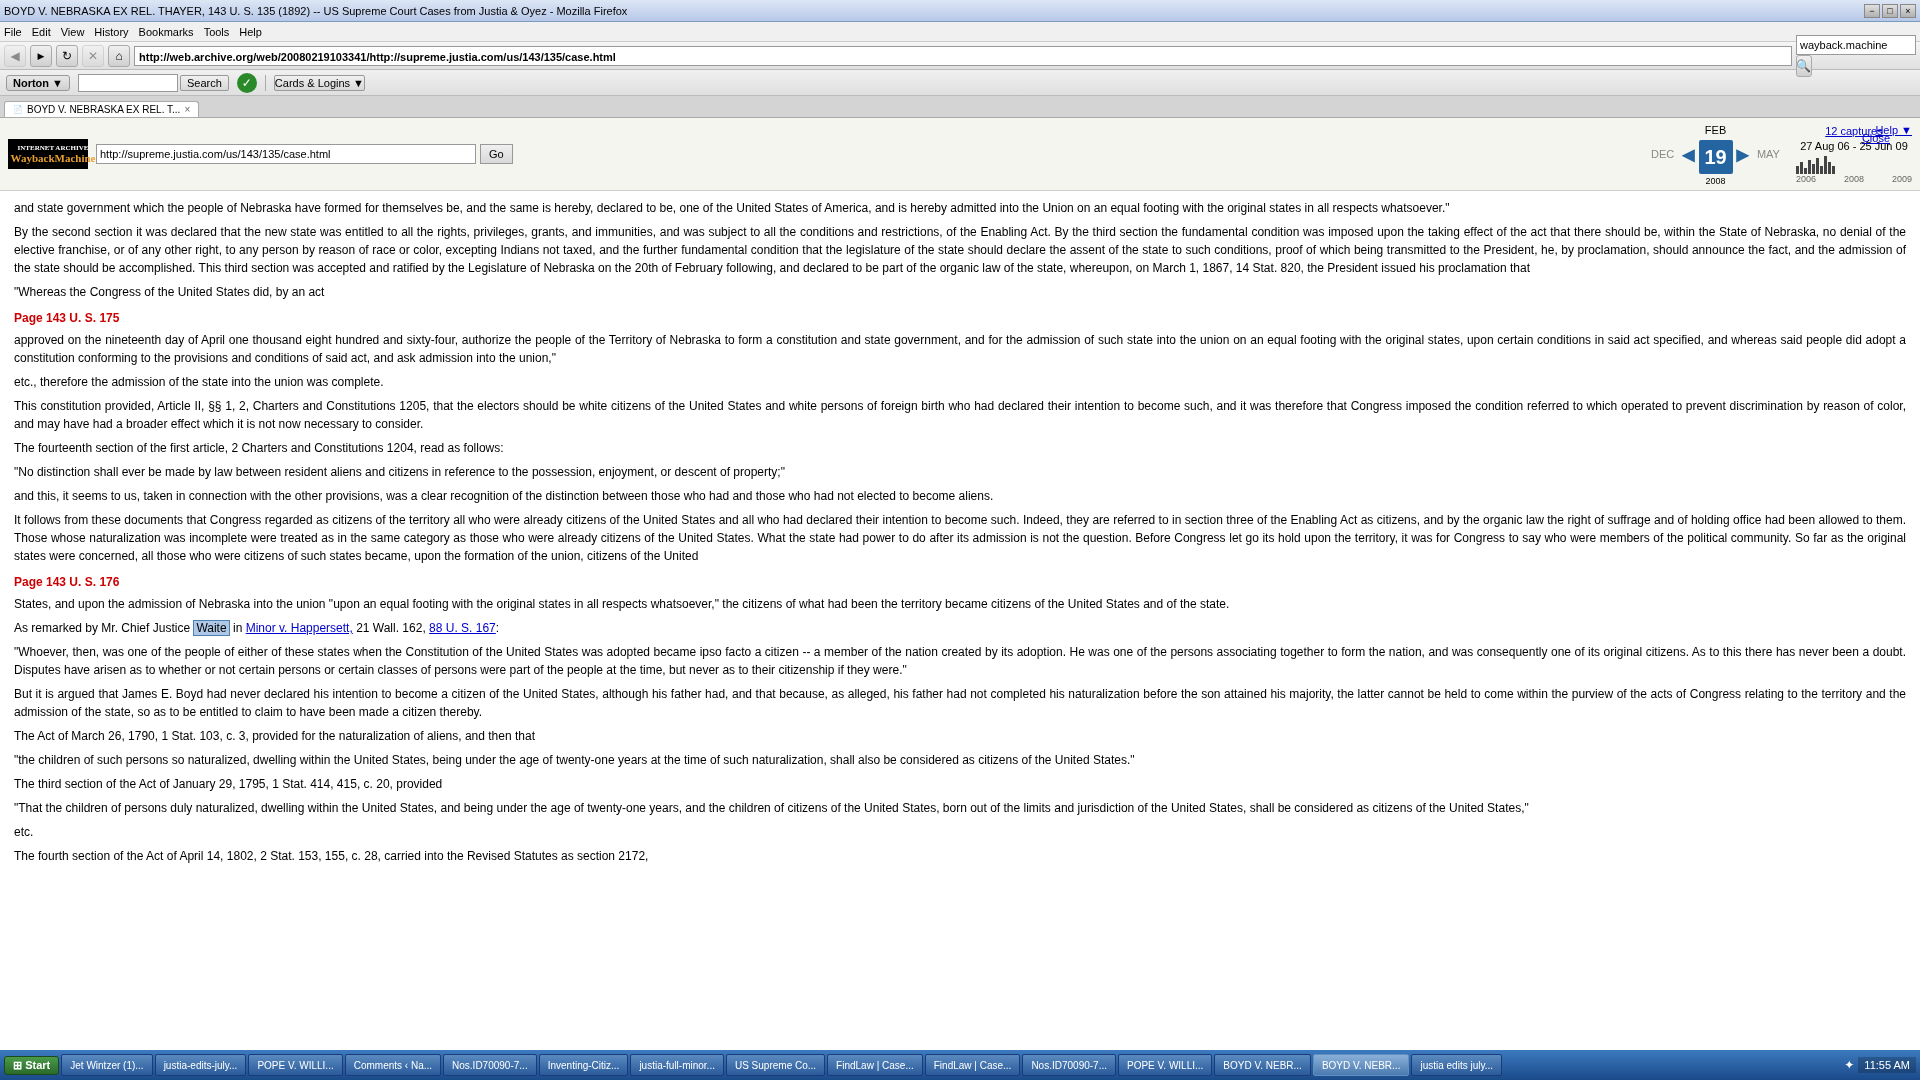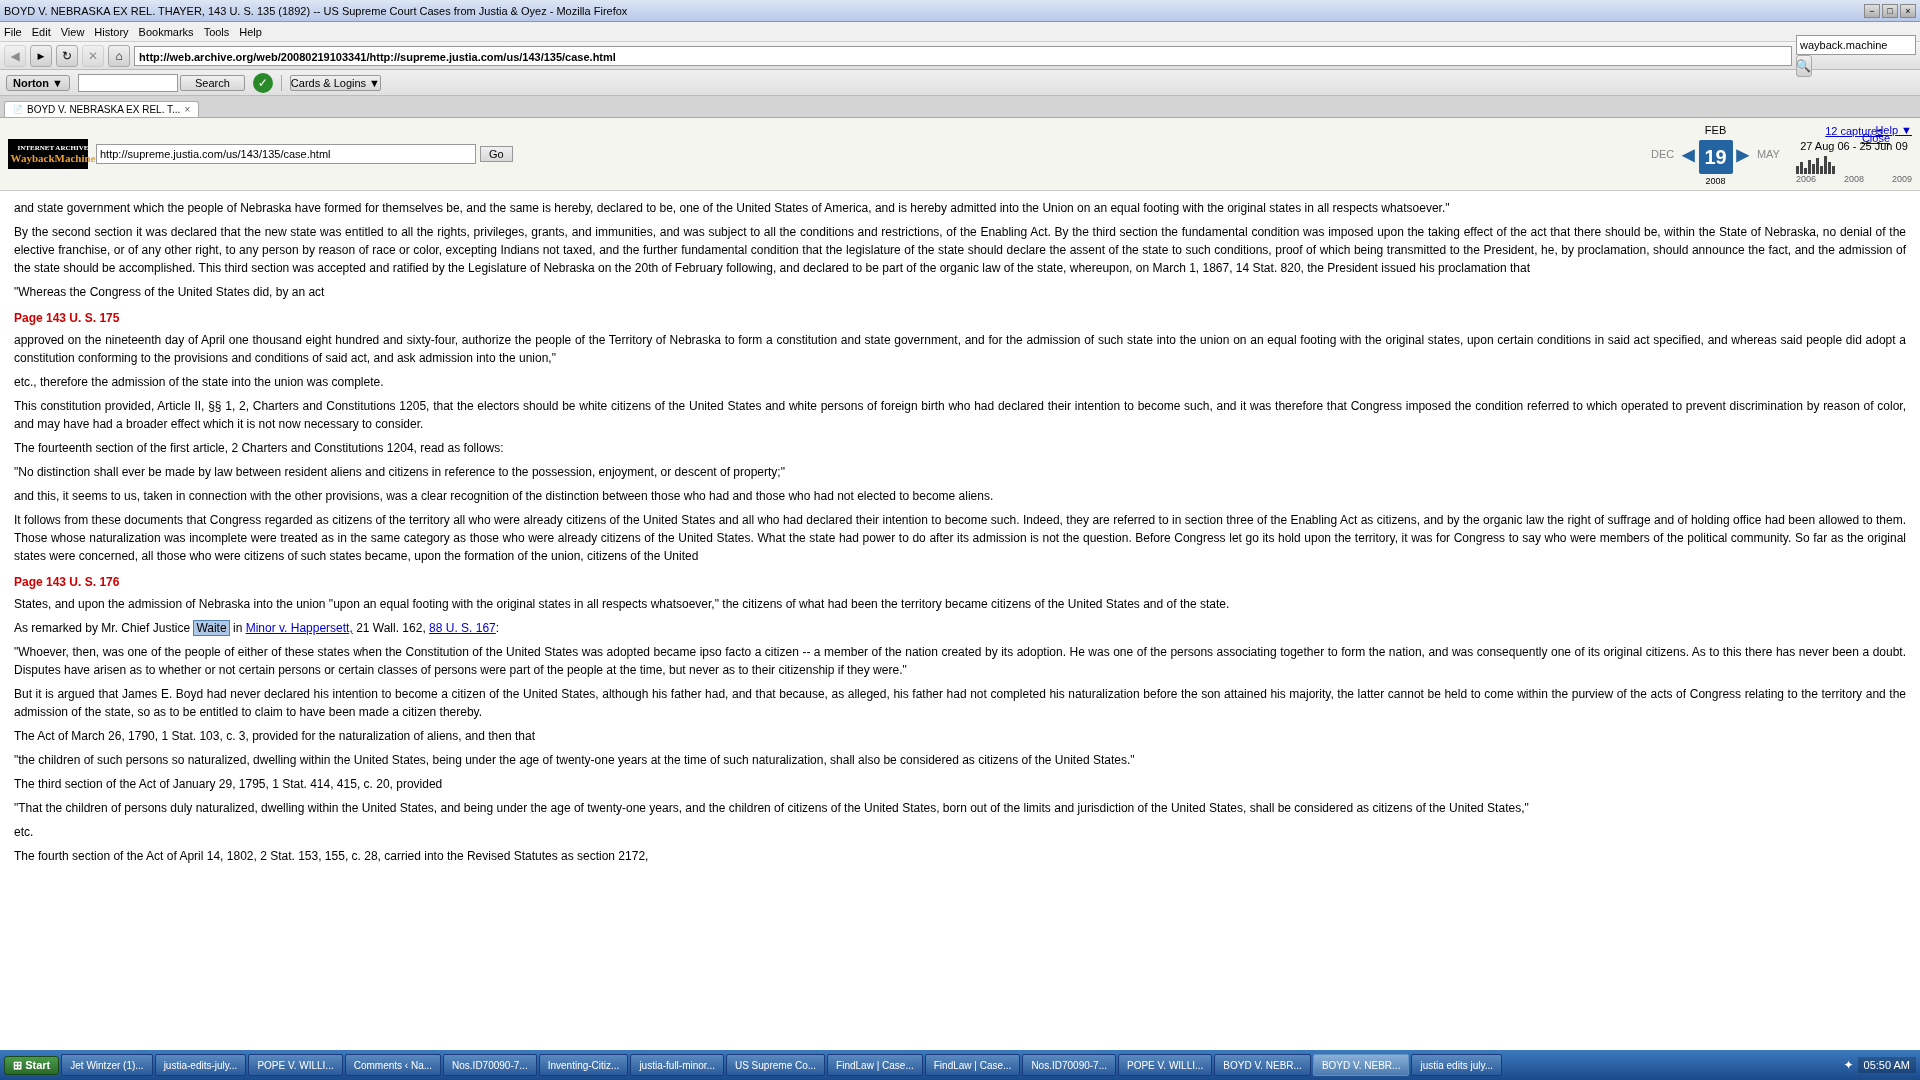--- a/index.html
+++ b/index.html
@@ -99,21 +99,21 @@
     .norton-search-input {
       width: 100px; height: 18px;
       border: 1px solid #999;
       font-size: 11px;
       padding: 0 3px;
     }
     .norton-search-btn {
       background: linear-gradient(to bottom, #f0f0f0, #d8d8d8);
       border: 1px solid #999;
       border-radius: 2px;
-      padding: 1px 14px;
+      padding: 1px 6px;
       font-size: 11px;
       cursor: pointer;
     }
     .norton-check {
       width: 20px; height: 20px;
       background: #2a8a2a;
       border-radius: 50%;
       display: flex; align-items: center; justify-content: center;
       color: white; font-size: 12px;
     }
@@ -168,21 +168,21 @@
       width: 80px; height: 30px;
       background: #000;
       color: #e8a030;
       font-family: serif;
       font-size: 9px;
       display: flex; align-items: center; justify-content: center;
       font-weight: bold;
       padding-left: 10px;
     }
     #wayback-url-bar {
-      display: flex; align-items: center; gap: 4px;
+      display: flex; gap: 4px;
       flex: 1;
     }
     .wayback-url-input {
       width: 300px; height: 20px;
       border: 1px solid #999;
       font-size: 11px;
       padding: 0 3px;
     }
     .wayback-go-btn {
       background: linear-gradient(to bottom, #f0f0f0, #d8d8d8);
@@ -571,15 +571,15 @@
   <div class="taskbar-item">US Supreme Co...</div>
   <div class="taskbar-item">FindLaw | Case...</div>
   <div class="taskbar-item">FindLaw | Case...</div>
   <div class="taskbar-item">Nos.ID70090-7...</div>
   <div class="taskbar-item">POPE V. WILLI...</div>
   <div class="taskbar-item">BOYD V. NEBR...</div>
   <div class="taskbar-item active">BOYD V. NEBR...</div>
   <div class="taskbar-item">justia edits july...</div>
   <div class="taskbar-right">
     <span style="font-size:12px;">✦</span>
-    <div class="clock">05:50 AM</div>
+    <div class="clock">11:55 AM</div>
   </div>
 </div>
 
 </body></html>

